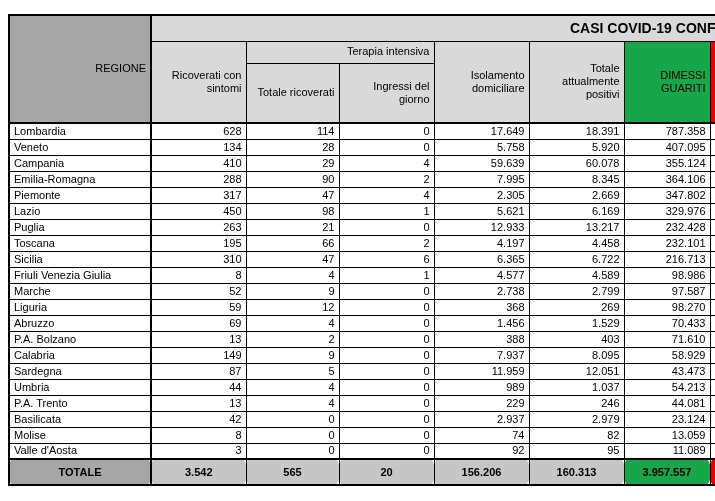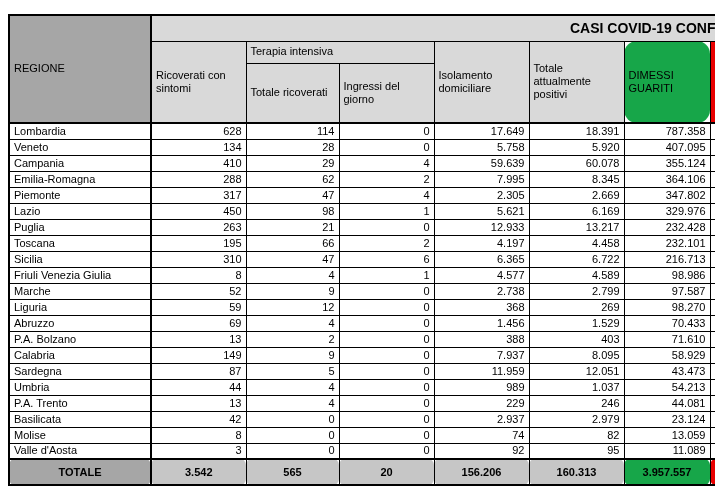--- a/index.html
+++ b/index.html
@@ -19,38 +19,38 @@
     border: 2px solid #000;
   }
   th, td {
     border: 1px solid #000;
     padding: 0 4px;
     font-size: 11px;
     overflow: hidden;
     white-space: nowrap;
   }
   
-  thead th { background: var(--header_light, #d9d9d9); font-weight: normal; text-align: left; white-space: normal; line-height: 1.2; }
+  thead th { background: var(--header_light, #d9d9d9); font-weight: normal; text-align: right; white-space: normal; line-height: 1.2; }
   th.regione-head {
     background: var(--header_dark, #a6a6a6);
     font-weight: normal;
     border-right: 2px solid #000;
   }
   tr.hrow1 { height: 26px; }
   tr.hrow2 { height: 22px; }
   tr.hrow3 { height: 60px; }
   th.title-cell { text-align: left; padding: 0; }
   th.title-cell .title-text {
     display: inline-block;
     padding-left: 418px;
     font-weight: bold;
     font-size: 14px;
     white-space: nowrap;
   }
-  th.dimessi-head { background: var(--green, #17a649); border-radius: 13px; }
+  th.dimessi-head { background: var(--green, #17a649); }
   th.red-head { background: var(--red, #e80000); }
   
   tr.data-row { height: 16px; }
   tr.data-row td { line-height: 1; background: #fff; }
   tr.data-row:first-child td { border-top: 2px solid #000; }
   td.region-cell { text-align: left; border-right: 2px solid #000; margin-left: 12px; }
   td.value-cell { text-align: right; }
   td.sliver-cell { background: #fff; }
   
   tr.total-row { height: 26px; }
@@ -127,21 +127,21 @@
     <td class="value-cell">29</td>
     <td class="value-cell">4</td>
     <td class="value-cell">59.639</td>
     <td class="value-cell">60.078</td>
     <td class="value-cell">355.124</td>
     <td class="sliver-cell"></td>
   </tr>
         <tr class="data-row">
     <td class="region-cell">Emilia-Romagna</td>
     <td class="value-cell">288</td>
-    <td class="value-cell">62</td>
+    <td class="value-cell">90</td>
     <td class="value-cell">2</td>
     <td class="value-cell">7.995</td>
     <td class="value-cell">8.345</td>
     <td class="value-cell">364.106</td>
     <td class="sliver-cell"></td>
   </tr>
         <tr class="data-row">
     <td class="region-cell">Piemonte</td>
     <td class="value-cell">317</td>
     <td class="value-cell">47</td>

